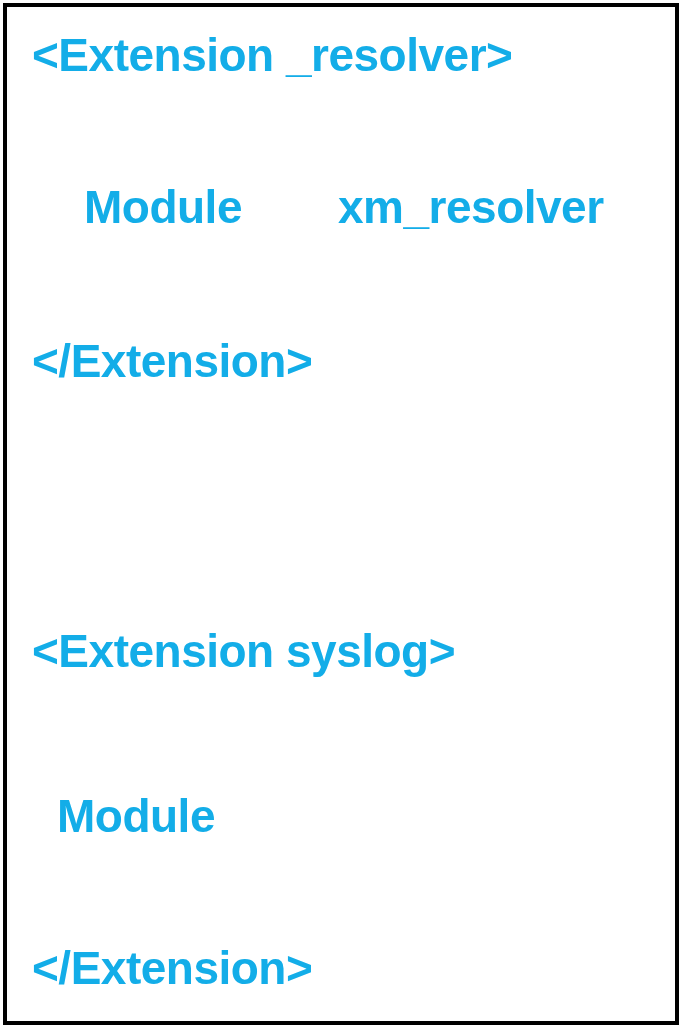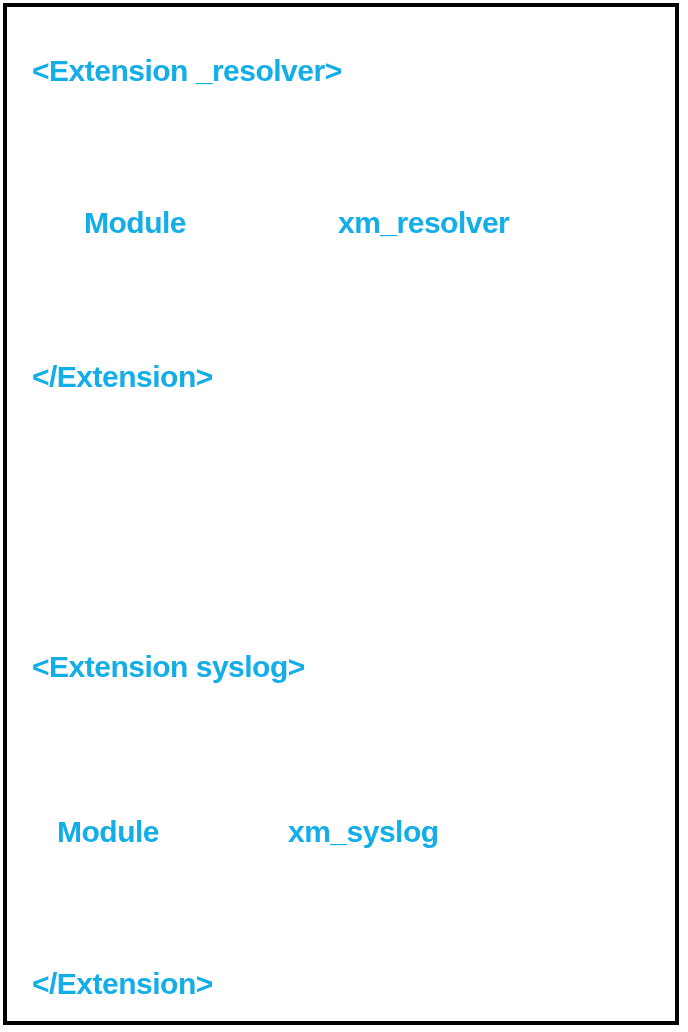--- a/index.html
+++ b/index.html
@@ -35,25 +35,24 @@
     top: 0;
     width: 688px;
     height: 1032px;
   }
 
   .code-line {
     position: absolute;
     white-space: pre;
     color: #13ade8;
     font-family: "Liberation Sans", "DejaVu Sans", sans-serif;
-    font-size: 30px;
+    font-size: 46px;
     font-weight: 600;
     letter-spacing: -0.5px;
     line-height: 1;
-    margin-top: 24px;
   }
 
   
   .l-res-open   { left: 32px;  top: 32px; }
   .l-res-mod    { left: 84px;  top: 184px; }
   .l-res-val    { left: 338px; top: 184px; text-align: right; }
   .l-res-close  { left: 32px;  top: 338px; }
 
   
   .l-sys-open   { left: 32px;  top: 628px; }
@@ -74,18 +73,17 @@
     <div class="code-line l-res-mod">Module</div>
 
     <div class="code-line l-res-val">xm_resolver</div>
 
     <div class="code-line l-res-close">&lt;/Extension&gt;</div>
 
     <div class="code-line l-sys-open">&lt;Extension syslog&gt;</div>
 
     <div class="code-line l-sys-mod">Module</div>
 
-    <div class="code-line l-sys-val">xm_syslog</div>
 
     <div class="code-line l-sys-close">&lt;/Extension&gt;</div>
 
   </div>
 </div>
 
 </body></html>

